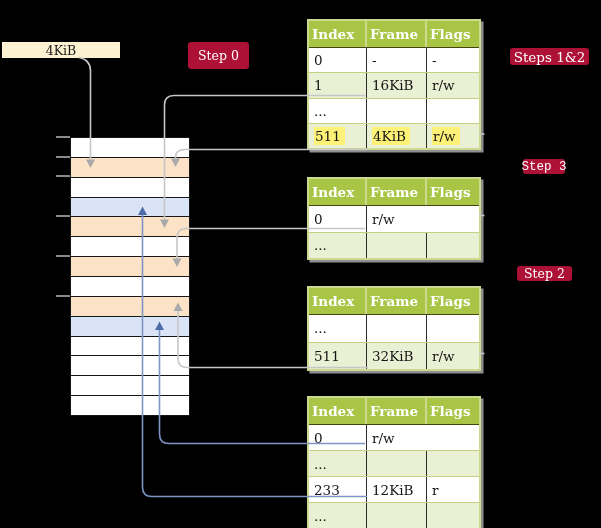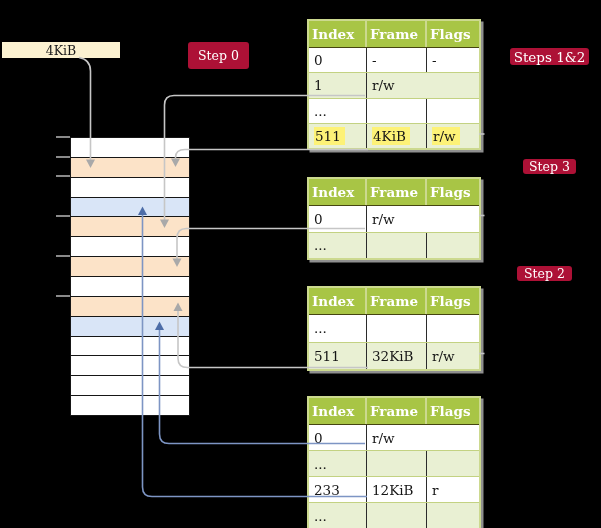--- a/index.html
+++ b/index.html
@@ -15,21 +15,21 @@
     display:flex;align-items:center;justify-content:center;
   }
   
   .steplabel{
     position:absolute;background:var(--accent-red);color:#fff;
     font-size:12.5px;border-radius:3px;
     display:flex;align-items:center;justify-content:center;white-space:nowrap;
   }
   #step0   {left:188px;top:42px; width:61px;height:27px;text-align:right;}
   #steps12 {left:510px;top:20px; width:79px;height:17px;font-size:13.5px;margin-top:28px;}
-  #step3   {left:523px;top:159px;width:53px;height:15px;}
+  #step3   {left:523px;top:159px;width:42px;height:15px;font-family:Liberation Mono, monospace;}
   #step4   {left:517px;top:266px;width:55px;height:15px;}
   
   #memcol{
     position:absolute;left:70px;top:137px;width:120px;height:279px;
     display:flex;flex-direction:column;box-sizing:border-box;
     border:1.5px solid #161616;background:#fff;
   }
   .mrow{flex:1;}
   .mrow:not(:last-child){border-bottom:1.5px solid #161616;}
   .mrow.white {background:#ffffff;}
@@ -107,20 +107,21 @@
       <div class="th c2">Frame</div>
       <div class="th c3">Flags</div>
     </div>
     <div class="trow first">
       <div class="td c1">0</div>
       <div class="td c2">-</div>
       <div class="td c3">-</div>
     </div>
     <div class="trow shaded">
       <div class="td c1">1</div>
+      <div class="td c2">16KiB</div>
       <div class="td c3">r/w</div>
     </div>
     <div class="trow">
       <div class="td c1">...</div>
       <div class="td c2"></div>
       <div class="td c3"></div>
     </div>
     <div class="trow shaded">
       <div class="td c1">
         <span class="hl">511</span>

